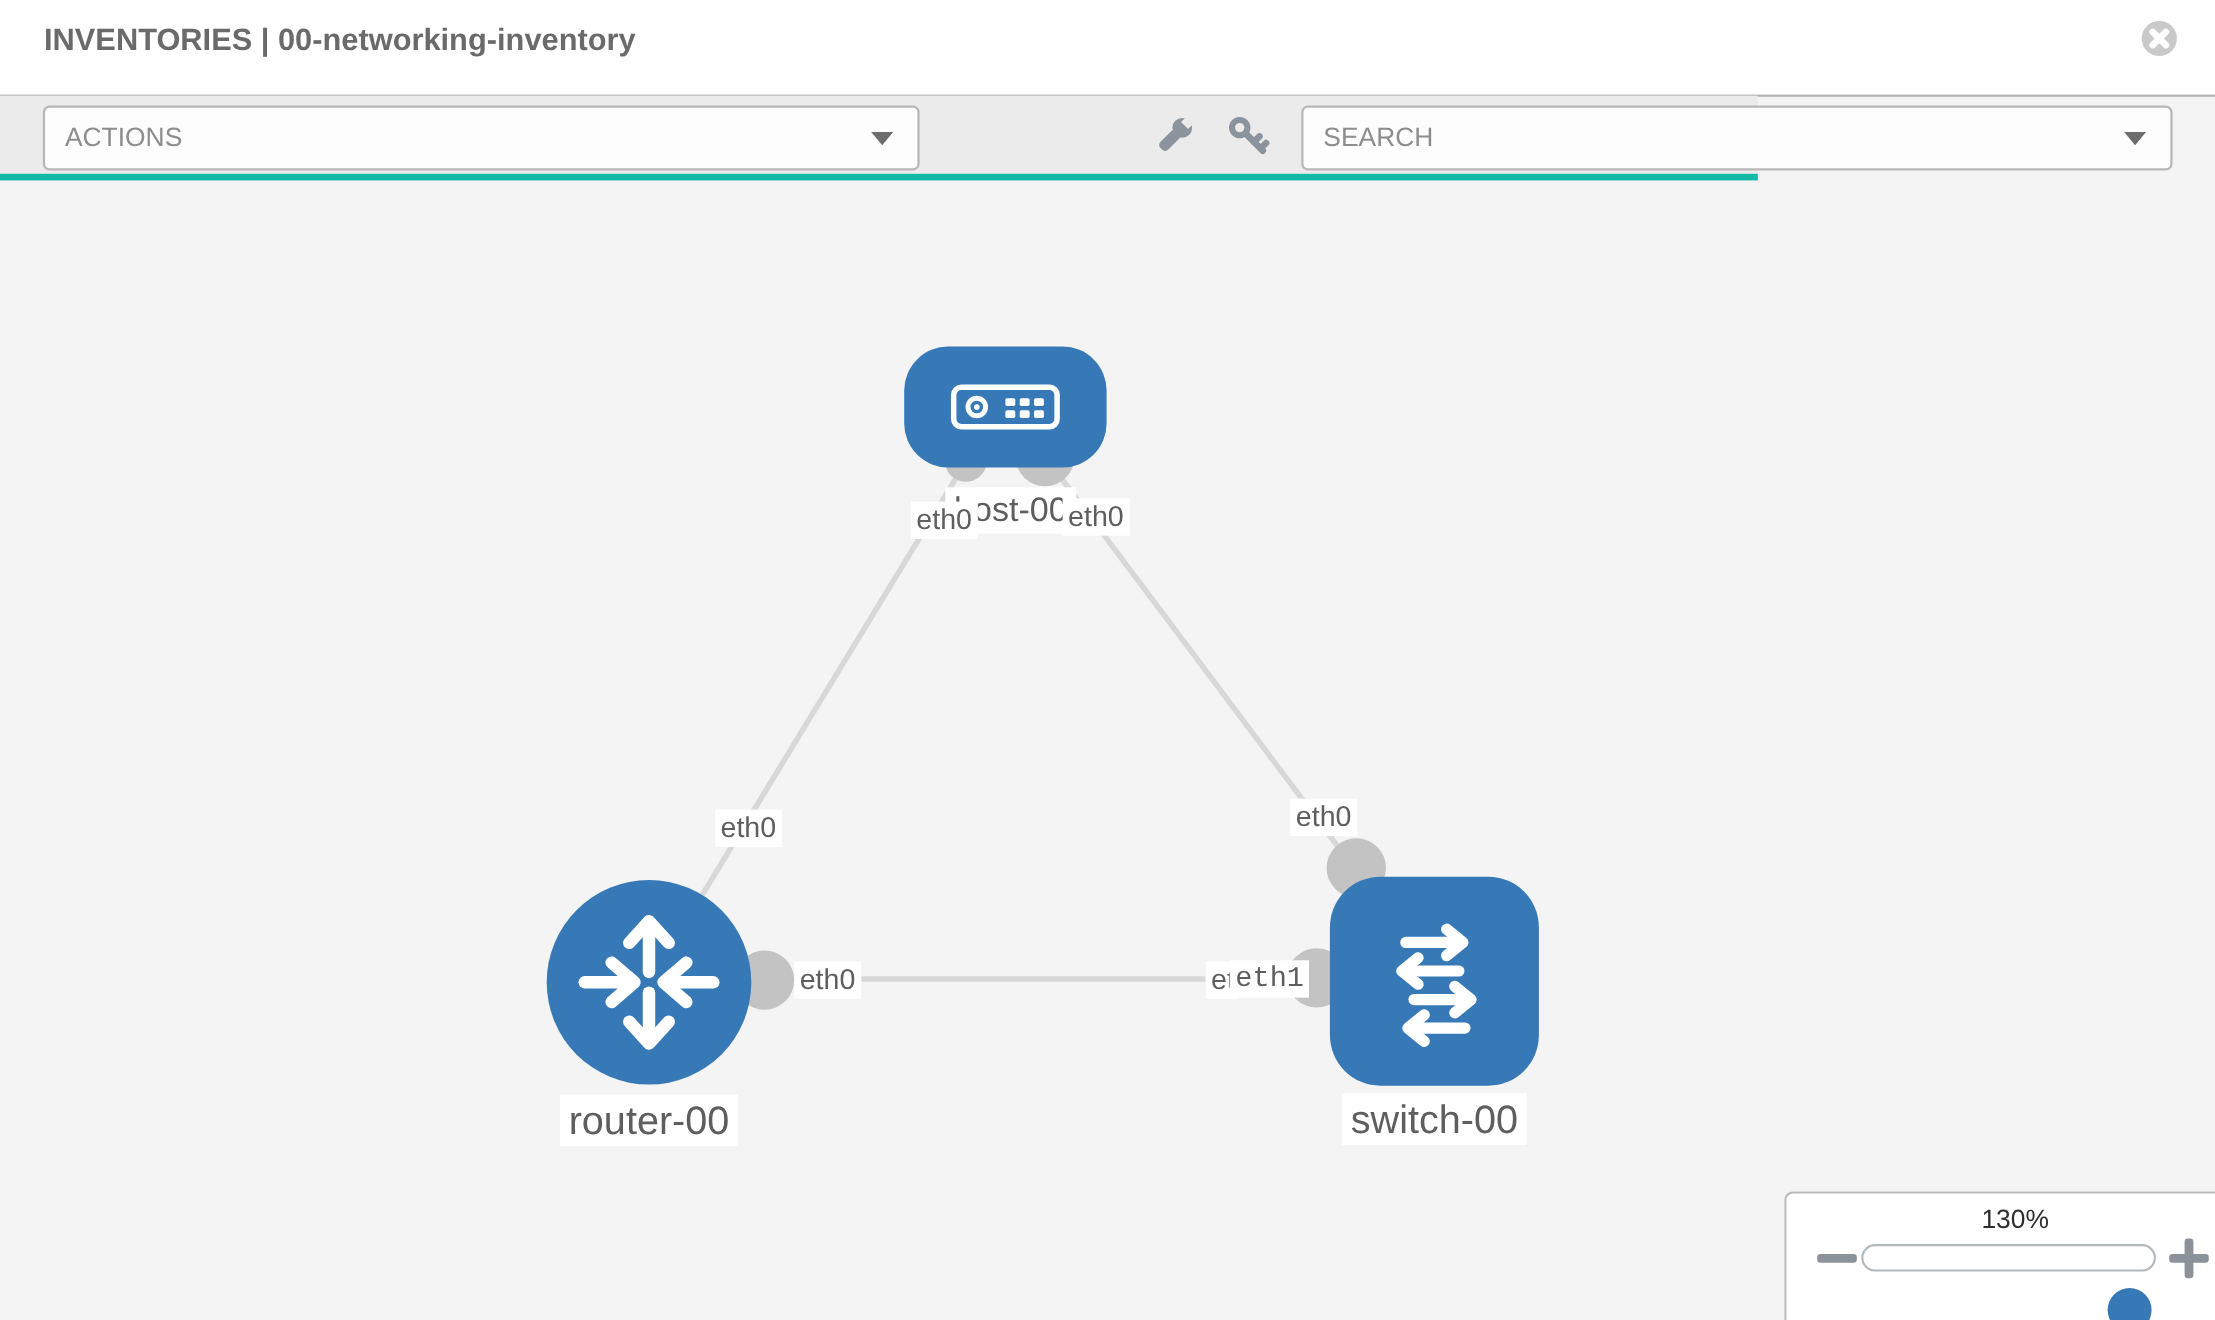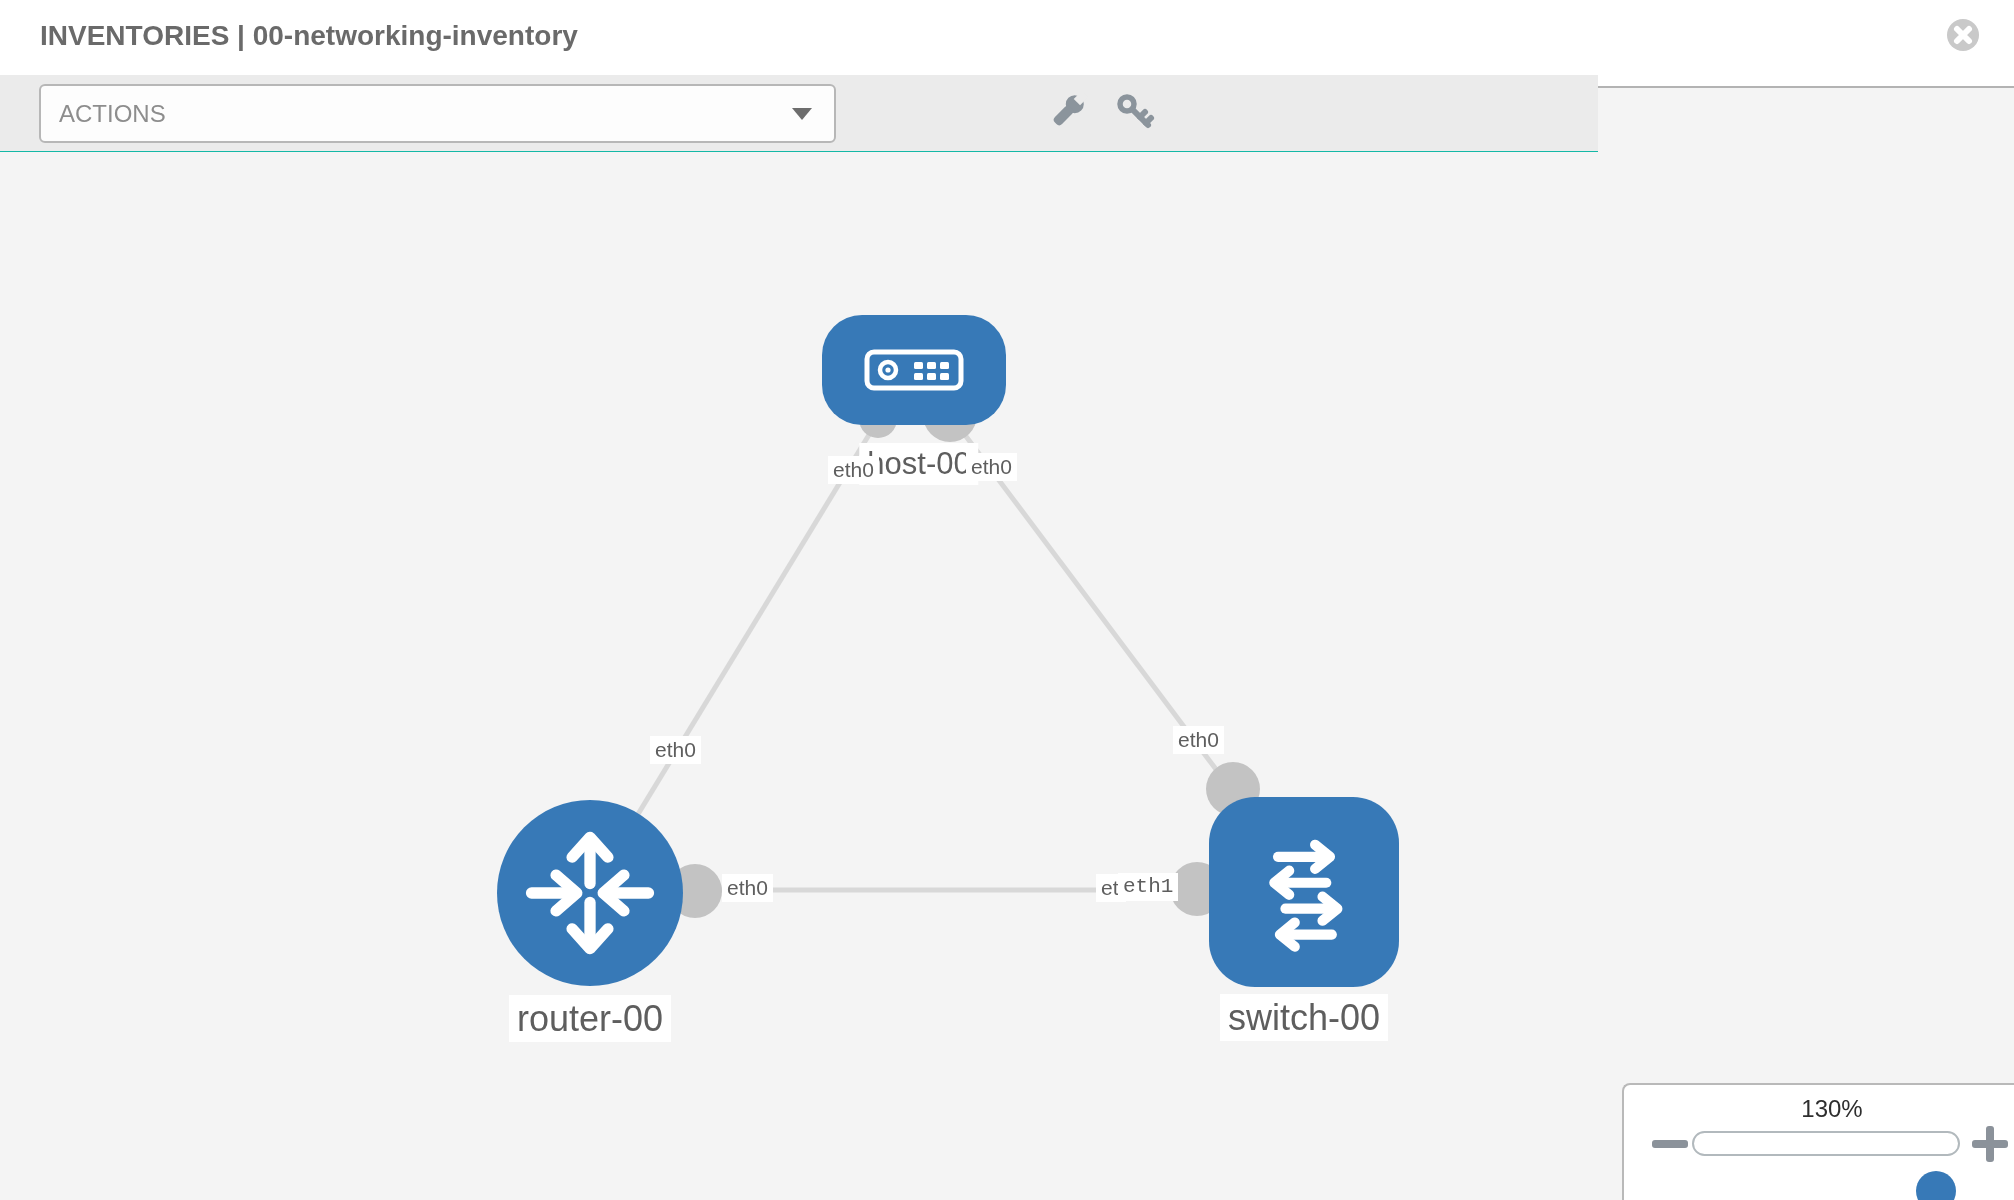--- a/index.html
+++ b/index.html
@@ -19,22 +19,22 @@
     position:absolute; left:40px; top:20px;
     font-size:28px; font-weight:bold; color:#6a6a6a;
   }
   .close-btn {
     position:absolute; right:34px; top:18px; width:34px; height:34px;
     border:none; background:transparent; cursor:pointer; padding:0;
   }
 
   
   .toolbar {
-    position:absolute; left:0; top:75px; width:1598px; height:77px;
-    background:#ebebeb; border-bottom:1px solid #14b8a6; z-index:50;
+    position:absolute; left:0; top:87px; width:1598px; height:77px;
+    background:#ebebeb; border-bottom:6px solid #14b8a6; z-index:50;
   }
   .select-box {
     position:absolute; top:9px; height:59px;
     background:#fdfdfd; border:2px solid #b7b7b7; border-radius:6px;
     display:flex; align-items:center; justify-content:space-between;
     padding:0 22px 0 18px; cursor:pointer;
   }
   .select-box .box-label { font-size:24px; color:#8d8d8d; }
   .caret {
     width:0; height:0;
@@ -60,21 +60,21 @@
   }
   .node-host   { left:822px; top:315px; width:184px; height:110px; border-radius:40px; }
   .node-router { left:497px; top:800px; width:186px; height:186px; border-radius:50%; }
   .node-switch { left:1209px; top:797px; width:190px; height:190px; border-radius:46px; }
 
   .chip {
     position:absolute; z-index:3; background:#ffffff; color:#5e5e5e;
     white-space:nowrap; line-height:1.15;
   }
   .node-label { font-size:36px; padding:3px 8px; transform:translateX(-50%); }
-  .if-label   { font-size:21px; padding:2px 5px;text-align:center; }
+  .if-label   { font-size:26px; padding:2px 5px;text-align:center; }
 
   .lbl-host   { left:919px;  top:443px; font-size:31px; }
   .lbl-router { left:590px;  top:995px; }
   .lbl-switch { left:1304px; top:994px; }
 
   .if-host-l   { left:828px;  top:456px; }
   .if-host-r   { left:966px;  top:453px; }
   .if-rh       { left:650px;  top:736px; }
   .if-hs       { left:1173px; top:726px; }
   .if-rs-near  { left:722px;  top:874px; }
@@ -207,20 +207,24 @@
 
   <button class="tool-icon-btn key-btn">
     <svg width="44" height="44" viewBox="0 0 44 44" fill="none" stroke="#8b949c" stroke-width="6" stroke-linecap="round">
       <circle cx="14" cy="14" r="7" stroke-width="5.5"></circle>
       <path d="M19.5,19.5 L35,35"></path>
       <path d="M27,27 L32,22"></path>
       <path d="M33,33 L38,28"></path>
     </svg>
   </button>
 
+  <div class="select-box search-box">
+    <span class="box-label">SEARCH</span>
+    <span class="caret"></span>
+  </div>
 </div>
 
 <div class="zoom-panel">
   <div class="zoom-level">130%</div>
   <button class="zoom-btn zoom-minus">
     <span class="bar minus-bar"></span>
   </button>
   <div class="zoom-track">
     <span class="zoom-thumb"></span>
   </div>

